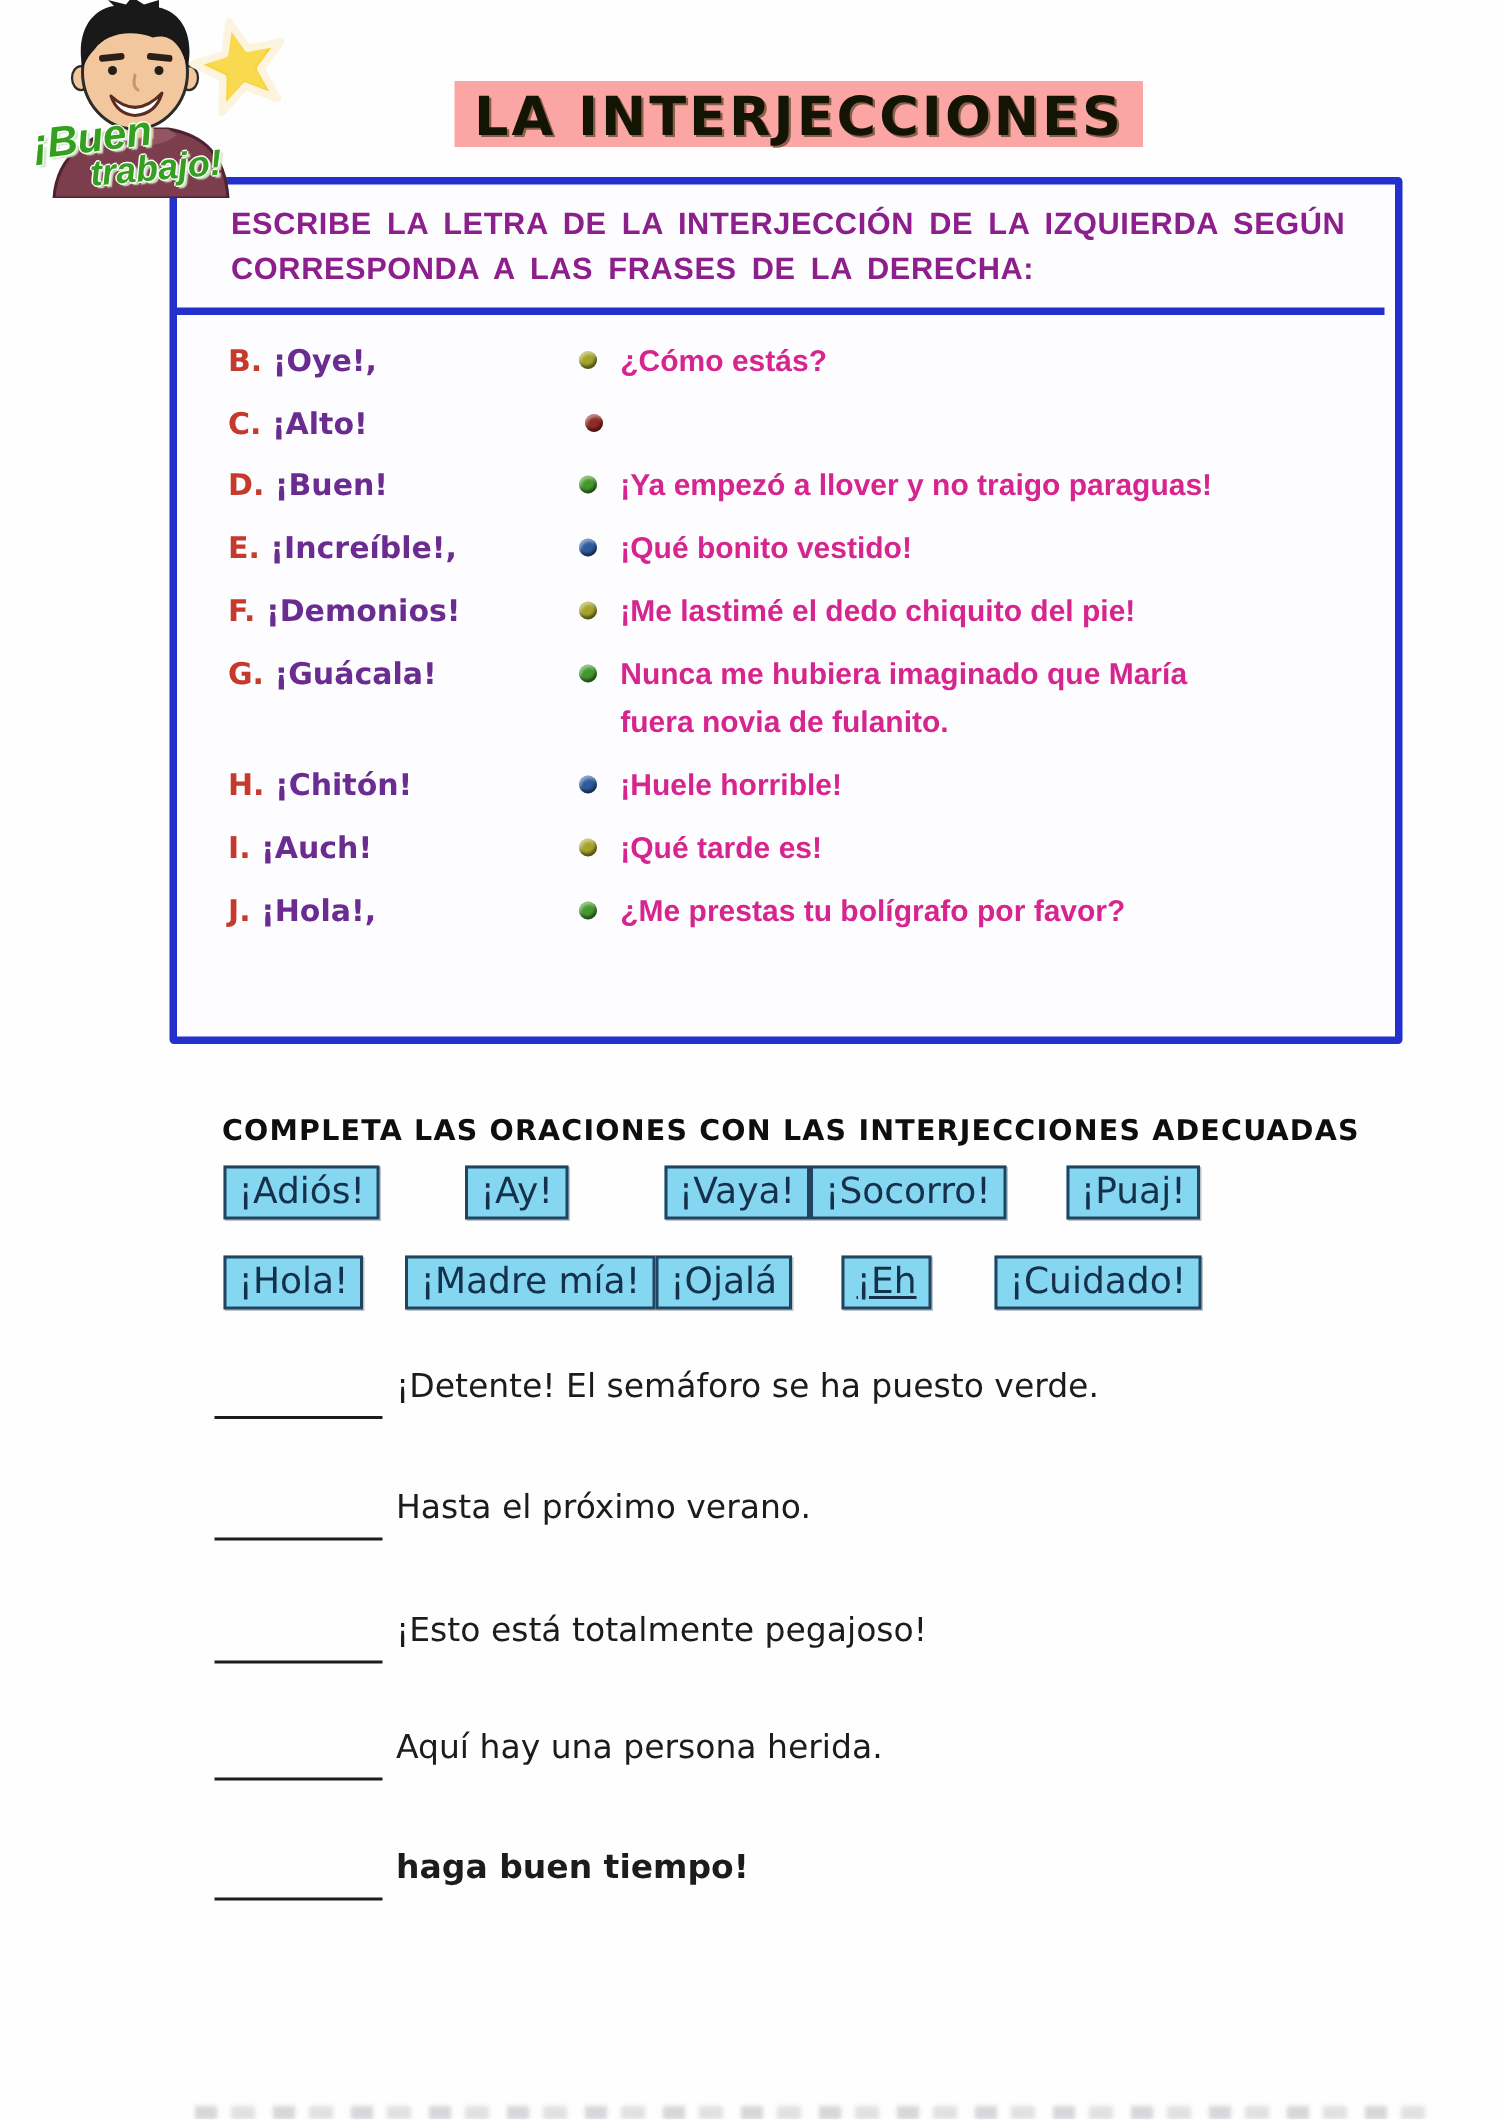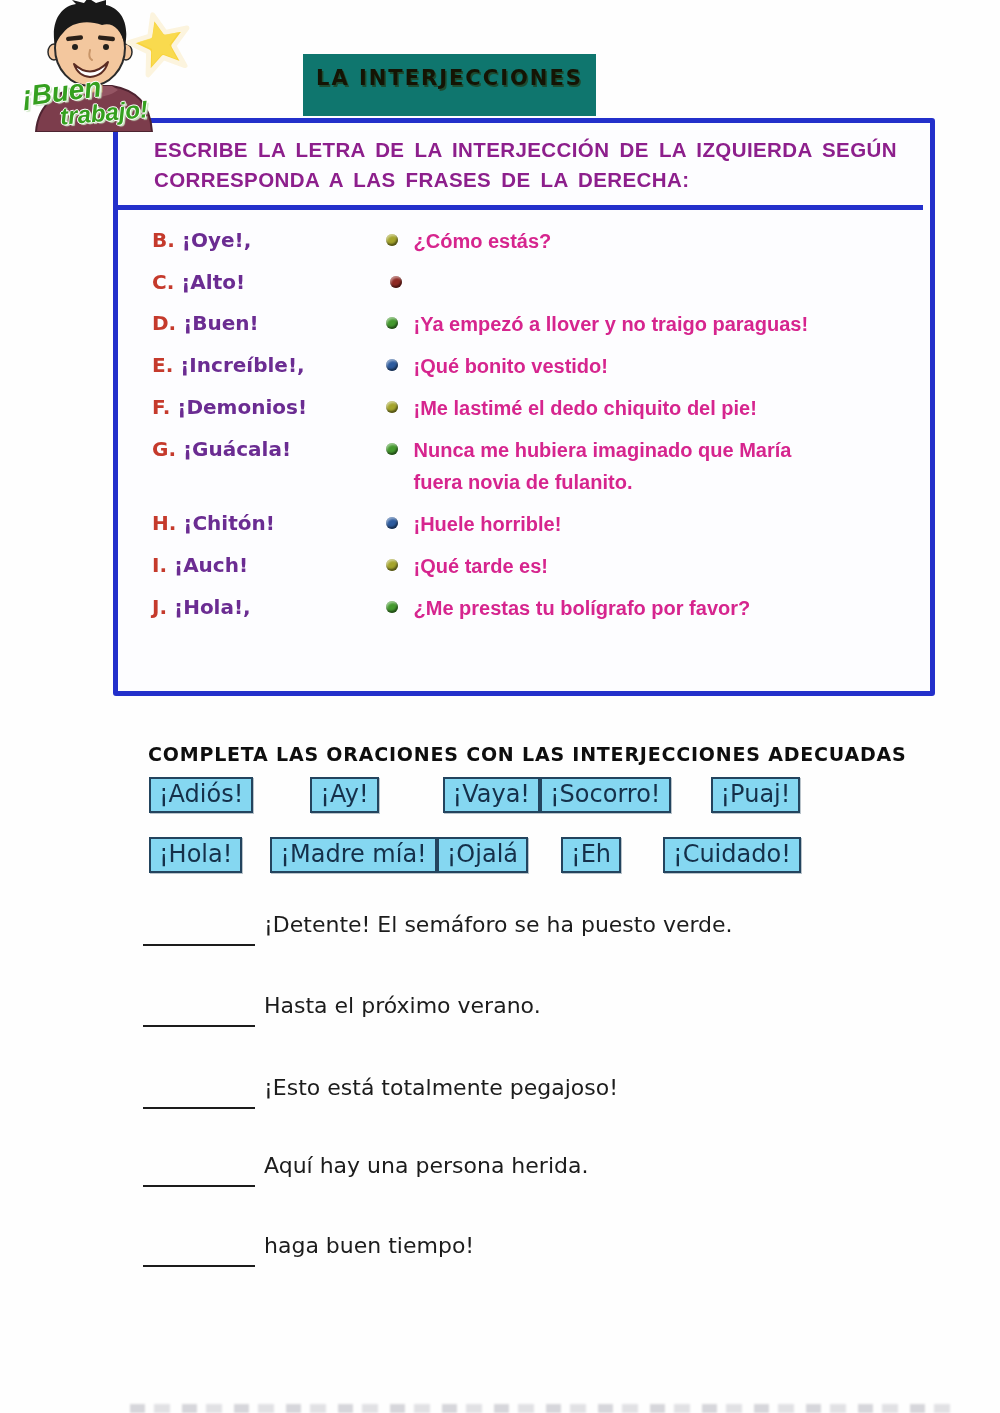--- a/index.html
+++ b/index.html
@@ -19,25 +19,25 @@
   .badge svg { position: absolute; left: 0; top: 0; }
   .badge-line { position: absolute; font-family: "Liberation Sans", sans-serif;
     font-style: italic; font-weight: bold; color: #35a01f;
     text-shadow: 1px 0 0 #fff, -1px 0 0 #fff, 0 1px 0 #fff, 0 -1px 0 #fff, 2px 2px 1px #cfe8c6;
   }
   .badge-line1 { left: 8px; top: 76px; font-size: 28px; transform: rotate(-7deg); }
   .badge-line2 { left: 46px; top: 99px; font-size: 24px; transform: rotate(-5deg); }
 
   
   .title {
-    position: absolute; left: 303px; top: 54px; height: 62px;
-    background: #0f766e;
+    position: absolute; left: 303px; top: 54px; height: 44px;
+    background: #fca5a5;
     color: #141404;
     font-family: "DejaVu Sans", sans-serif;
-    font-weight: 900; font-size: 21px; letter-spacing: 2px;
+    font-weight: 900; font-size: 36px; letter-spacing: 2px;
     line-height: 49px; padding: 0 13px;
     text-shadow: 1.5px 1.5px 0 rgba(40,40,0,.55);
     z-index: 2; white-space: nowrap;
   }
 
   
   .ex1-box {
     position: absolute; left: 113px; top: 118px;
     width: 822px; height: 578px;
     border: 5px solid #2330cb; border-radius: 3px;
@@ -87,28 +87,28 @@
     box-shadow: 1px 1px 0 rgba(60,90,110,.35);
     cursor: grab;
   }
   .word-row-1 .chip:nth-child(1) { margin-right: 57px; }
   .word-row-1 .chip:nth-child(2) { margin-right: 64px; }
   .word-row-1 .chip:nth-child(3) { }
   .word-row-1 .chip:nth-child(4) { margin-right: 40px; }
   .word-row-2 .chip:nth-child(1) { margin-right: 28px; }
   .word-row-2 .chip:nth-child(2) { }
   .word-row-2 .chip:nth-child(3) { margin-right: 33px; }
-  .word-row-2 .chip:nth-child(4) { margin-right: 42px; }
+  .word-row-2 .chip:nth-child(4) { margin-right: 42px; text-decoration: underline; }
 
   .sentence-row { position: absolute; left: 143px; display: flex; align-items: flex-start; }
   .s-row-0 { top: 909px; }
   .s-row-1 { top: 990px; }
   .s-row-2 { top: 1072px; }
   .s-row-3 { top: 1150px; }
-  .s-row-4 { top: 1230px; }
+  .s-row-4 { top: 1230px; font-weight: bold; }
   .answer-blank {
     width: 112px; height: 37px;
     border-bottom: 2.5px solid #1c1c1c;
     margin-right: 9px;
   }
   .sentence-text {
     color: #1c1c1c; font-family: "DejaVu Sans", sans-serif;
     font-size: 22px; line-height: 27px; padding-top: 2px; white-space: nowrap;
   }
 

